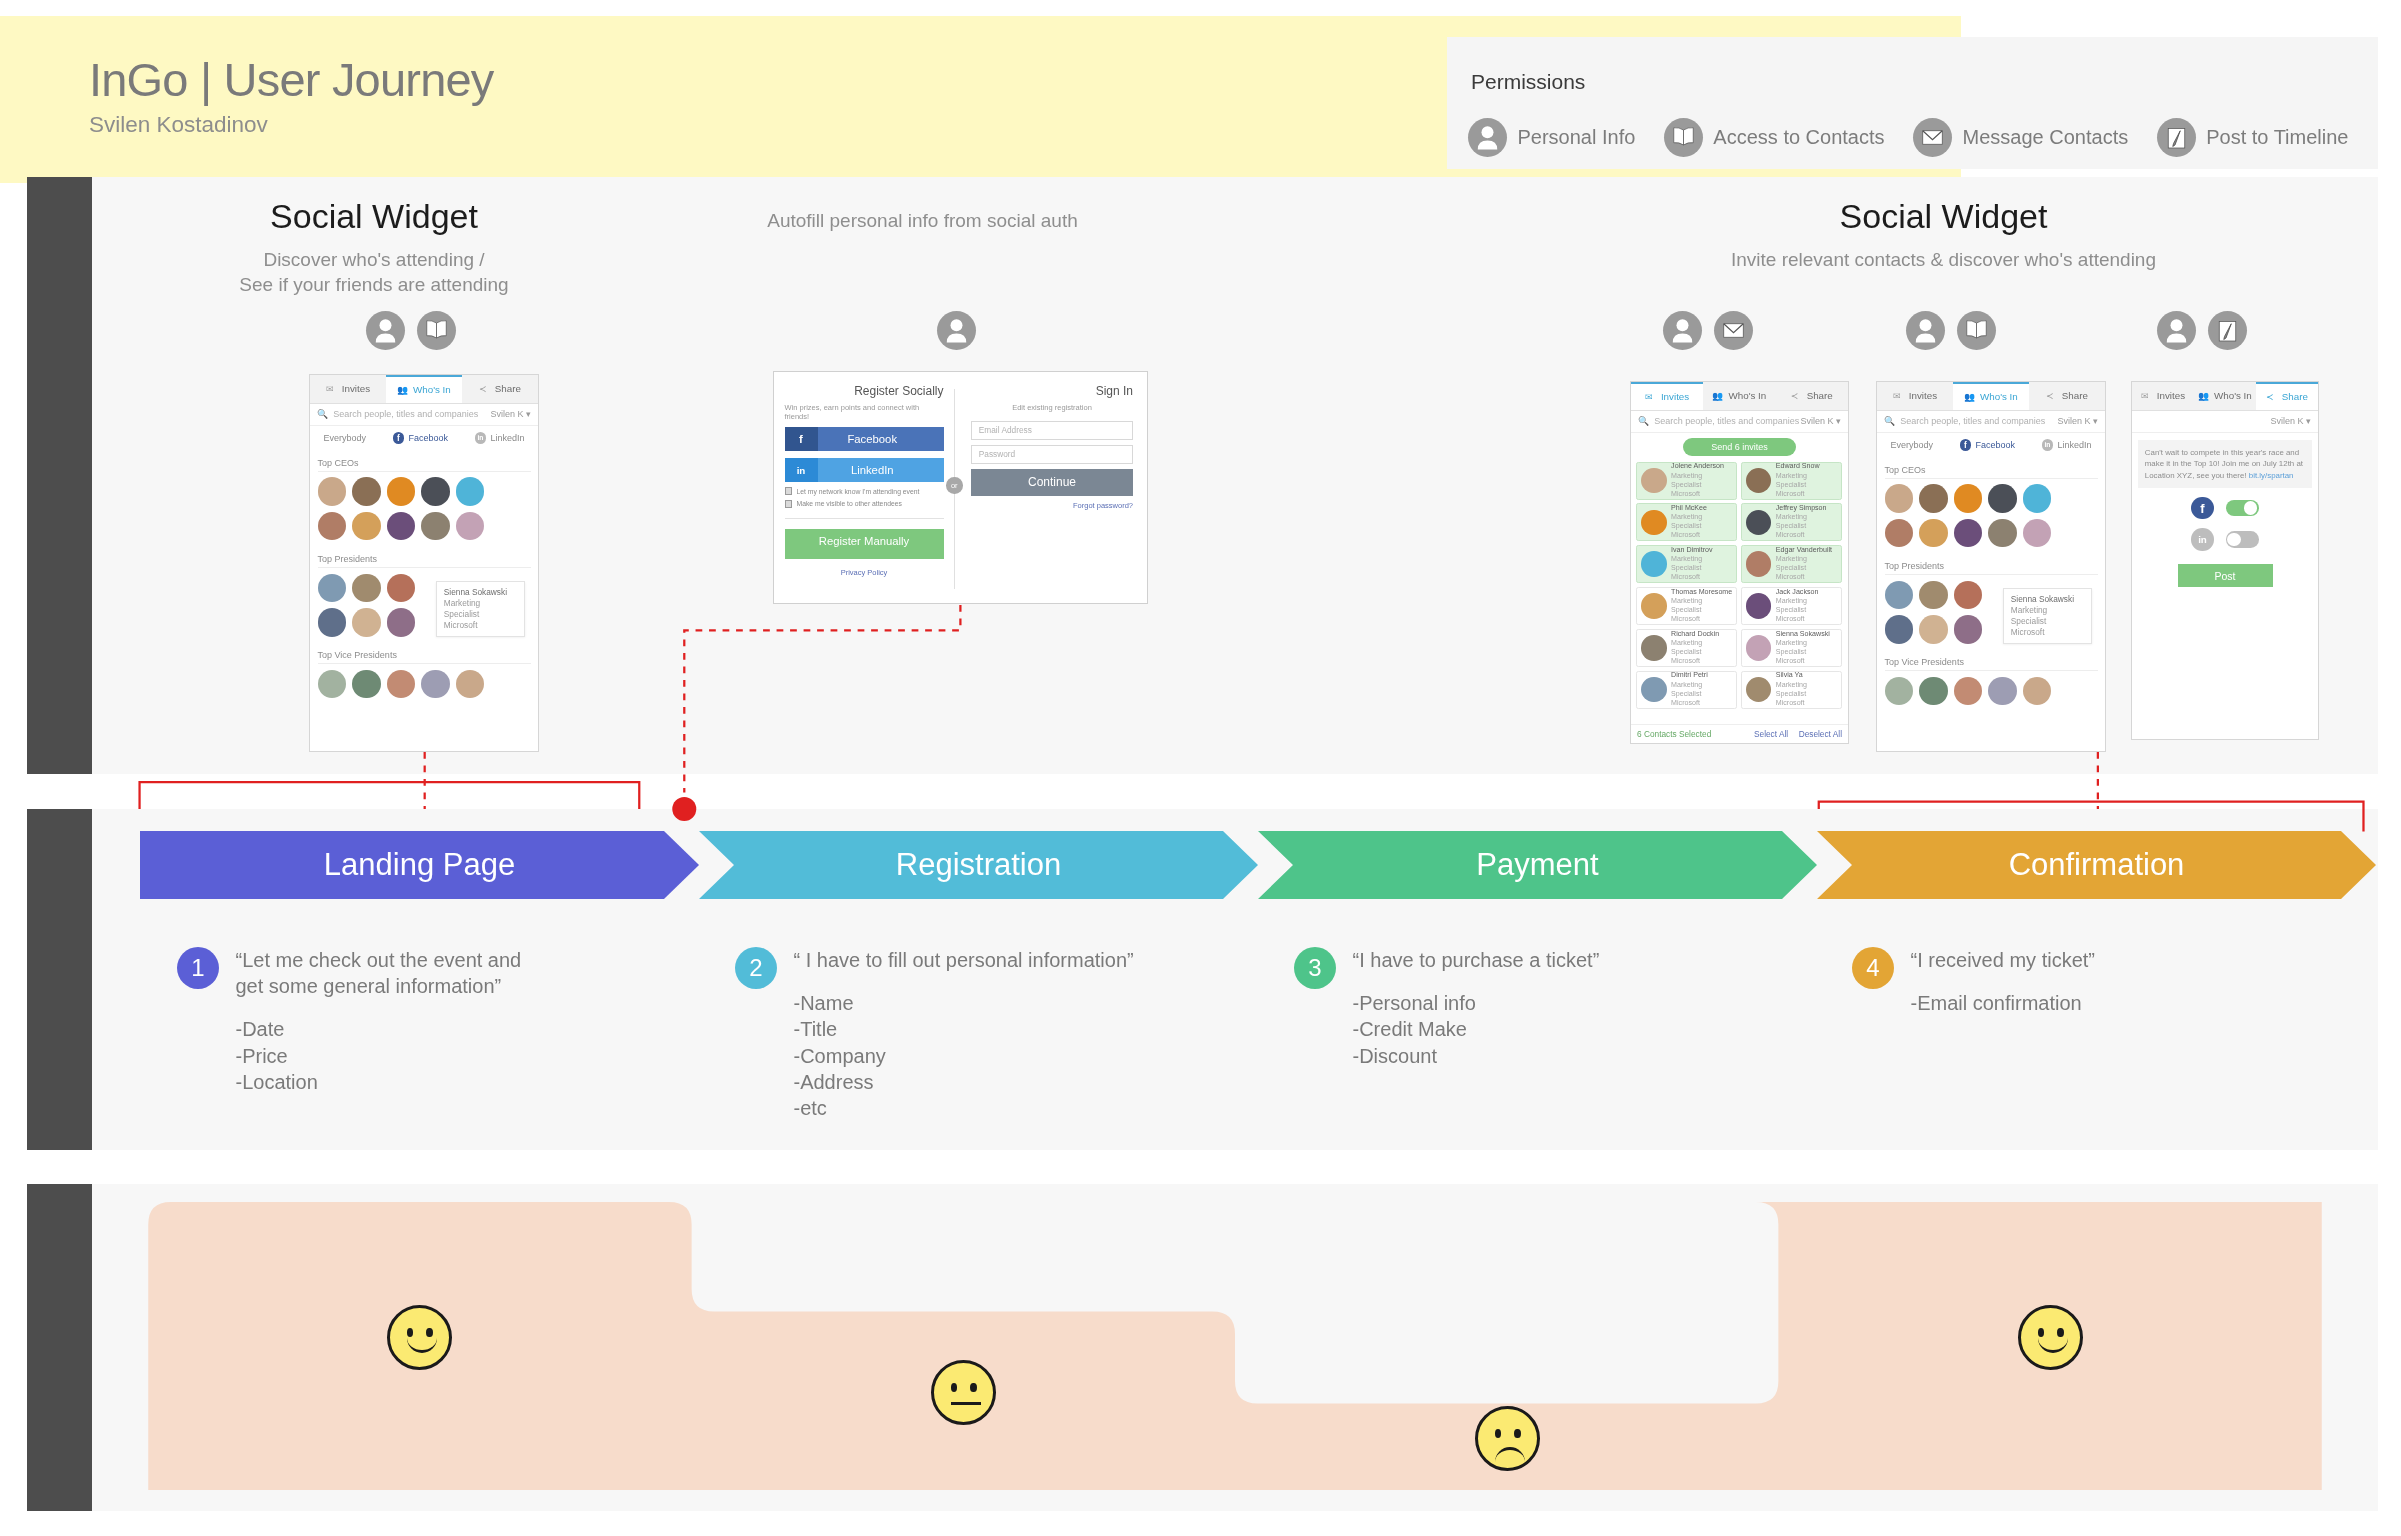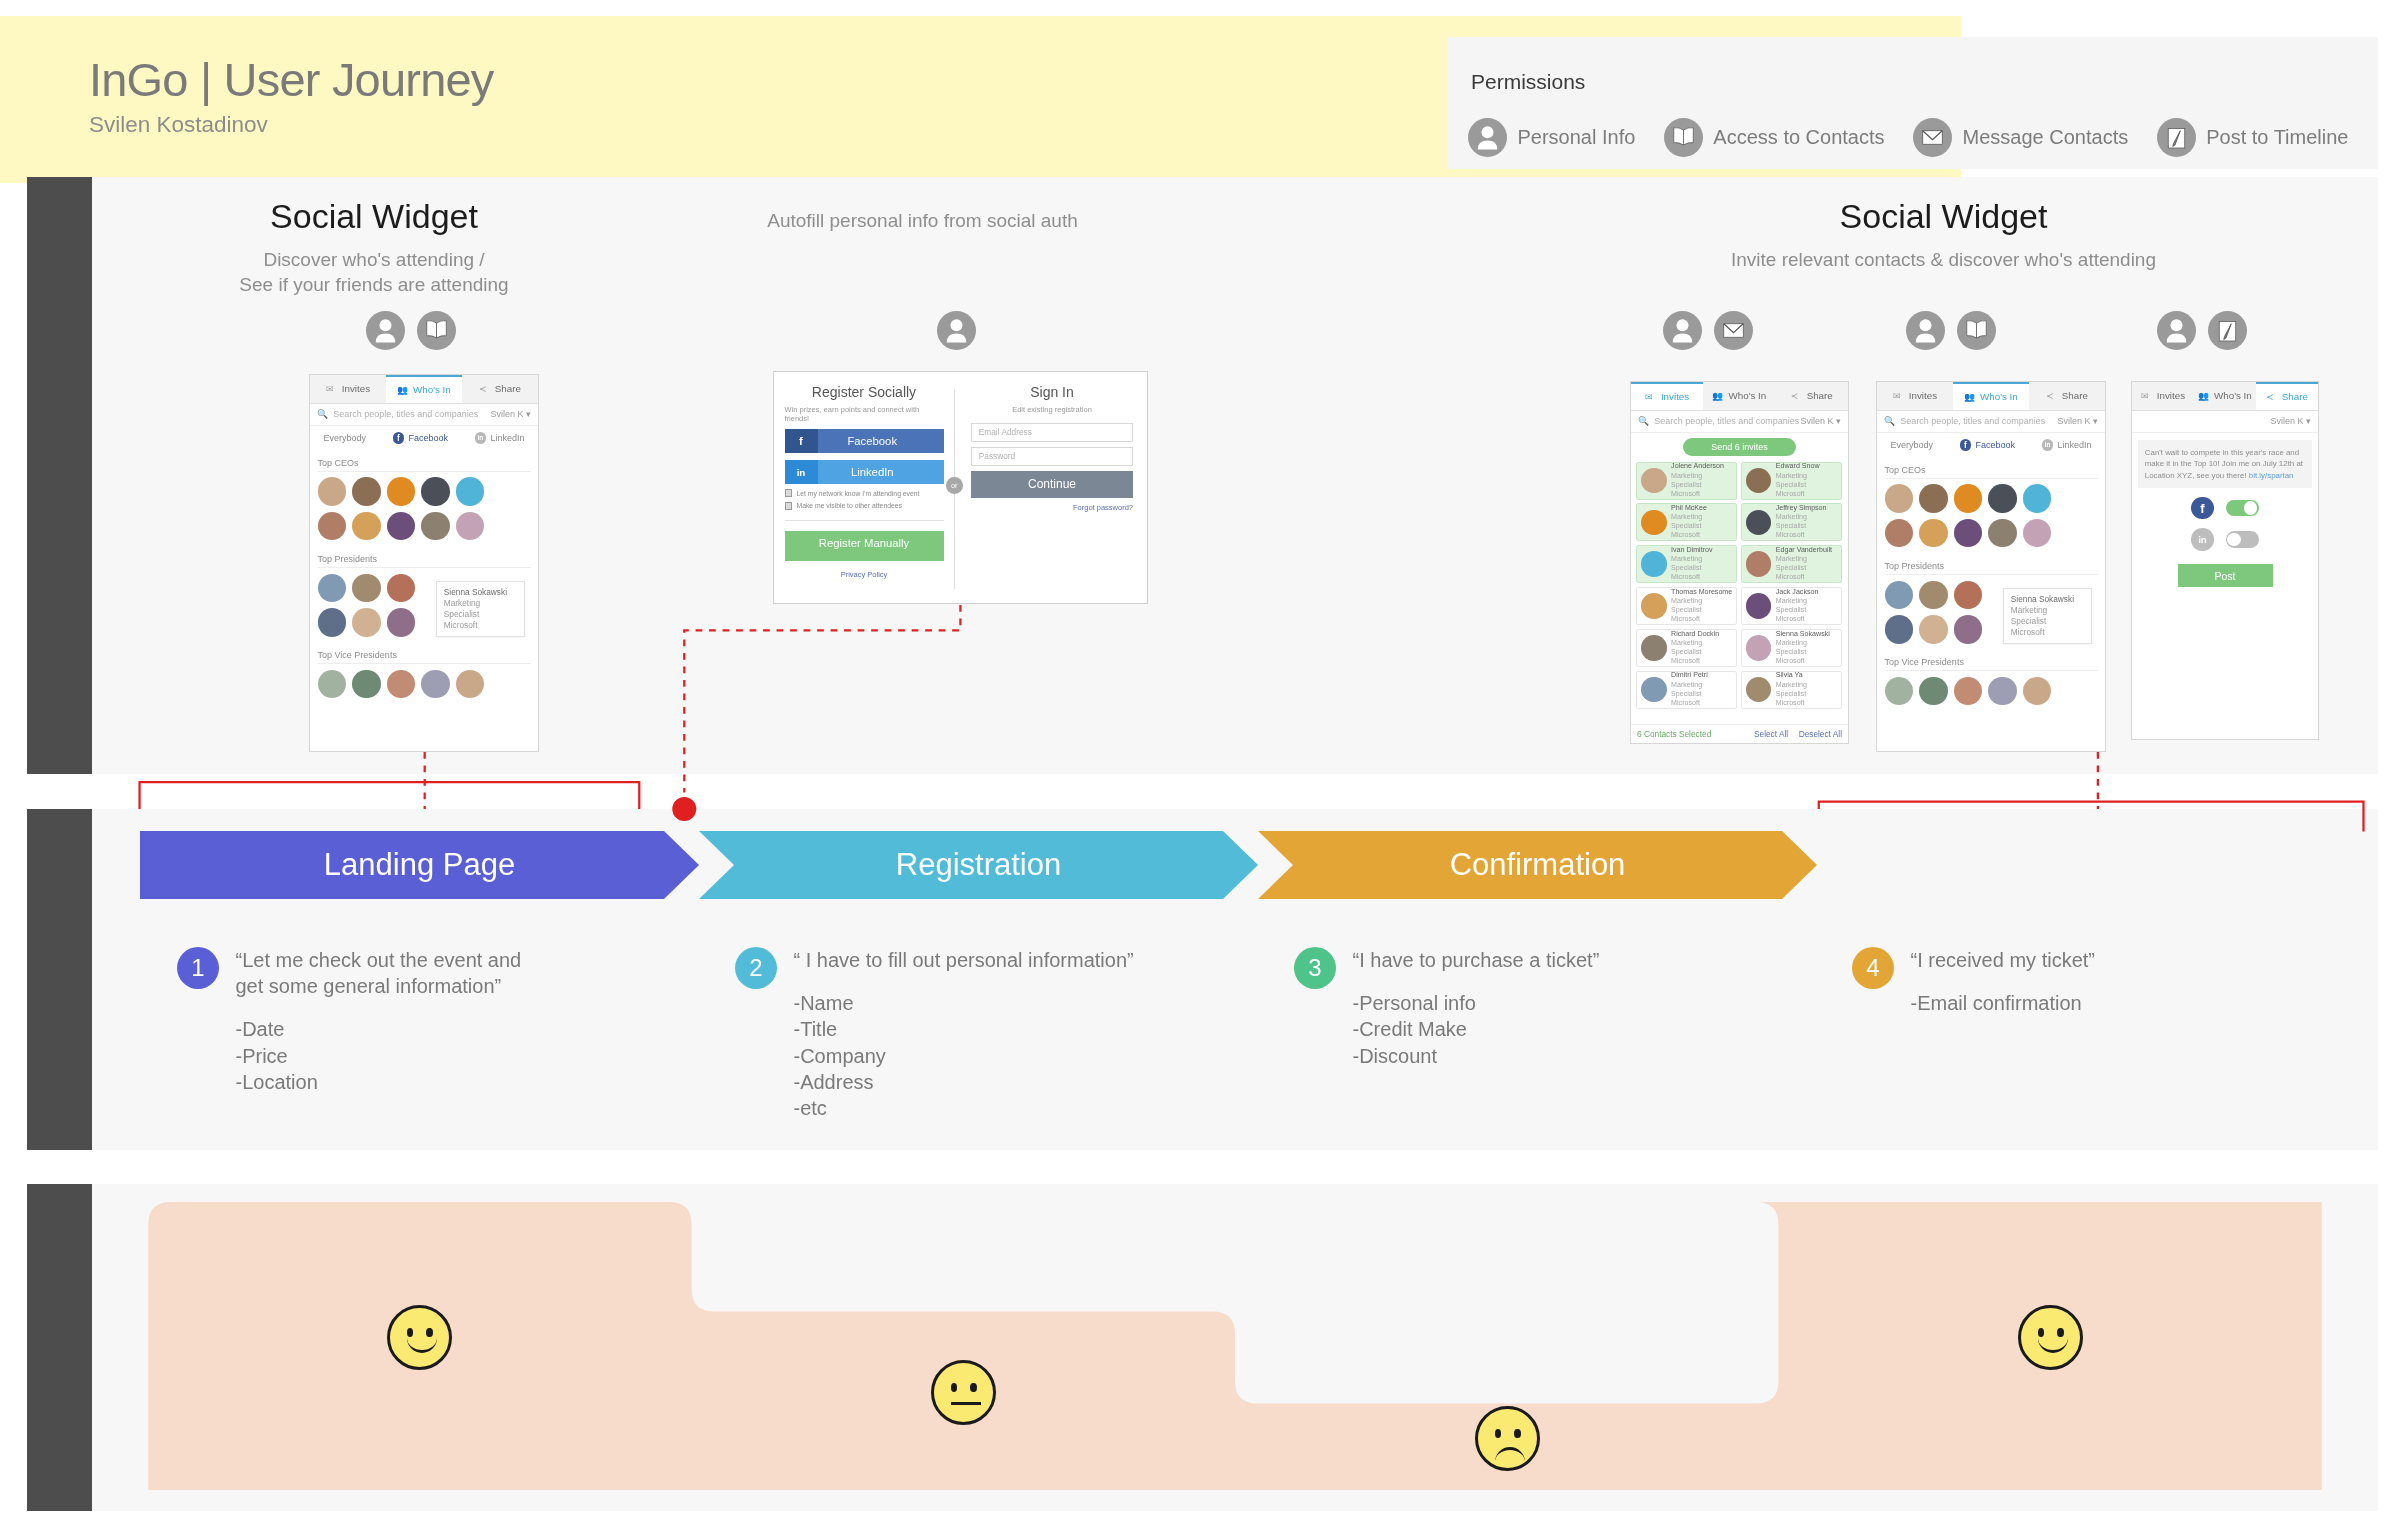--- a/index.html
+++ b/index.html
@@ -81,21 +81,21 @@
   .avrow { display:flex; gap:6px; padding:0 7.5px 6px 7.5px; }
   .av { width:28.5px; height:28.5px; border-radius:50%; flex:0 0 auto; }
   .tooltip { position:absolute; background:#fff; border:0.8px solid #e3e3e3; padding:4.5px 6.8px;
              font-size:8.3px; color:#9a9a9a; line-height:1.35; box-shadow:0 0.8px 2.3px rgba(0,0,0,.08); }
   .tooltip b { display:block; color:#6e6e6e; font-weight:400; }
 
   
   #login-card { position:absolute; left:773px; top:371px; width:375px; height:233px;
                 background:#fff; border:0.8px solid #d0d0d0; }
   .lw-col { position:absolute; top:0; height:100%; }
-  .lw-h { font-size:14px; color:#555; text-align:center; }
+  .lw-h { font-size:12px; color:#555; text-align:right; }
   .lw-sub { font-size:7.5px; color:#9a9a9a; text-align:center; margin-top:4.5px; }
   .sbtn { height:24px; display:flex; align-items:center; margin-top:6.8px; color:#fff; font-size:11.3px; }
   .sbtn .sq2 { width:33px; display:flex; align-items:center; justify-content:center; font-weight:bold; height:100%; }
   .sbtn .lbl { flex:1; text-align:center; padding-right:16.5px; }
   .chk { font-size:6.8px; color:#8a8a8a; display:flex; align-items:center; gap:4.5px; margin-top:5.3px; }
   .chk .box { width:7.5px; height:7.5px; border:0.8px solid #9a9a9a; background:#dadada; }
   .greenbtn { background:#7ec87e; color:#fff; text-align:center; font-size:11.3px; height:30px;
               line-height:25.5px; margin-top:10.5px; }
   .privacy { text-align:center; font-size:7.5px; color:#5b6fb5; margin-top:8.3px; }
   .inp { height:19px; border:0.8px solid #d8d8d8; font-size:8.3px; color:#b2b2b2;
@@ -577,20 +577,23 @@
   <path d="M2424,1078 L2424,1068 L3150,1068 L3150,1108" stroke="#e02020" stroke-width="3" fill="none"></path>
 </svg>
 
 <div id="arrows">
     <div class="arrow" style="width: 559px; background: rgb(91, 95, 214); margin-left: 0px; clip-path: polygon(0px 0px, calc(100% - 35px) 0px, 100% 50%, calc(100% - 35px) 100%, 0px 100%);">
       <span>Landing Page</span>
     </div>
     <div class="arrow" style="width: 559px; background: rgb(82, 188, 216); margin-left: 0px; clip-path: polygon(0px 0px, calc(100% - 35px) 0px, 100% 50%, calc(100% - 35px) 100%, 0px 100%, 35px 50%);">
       <span>Registration</span>
     </div>
+    <div class="arrow" style="width: 559px; background: rgb(78, 196, 138); margin-left: 0px; clip-path: polygon(0px 0px, calc(100% - 35px) 0px, 100% 50%, calc(100% - 35px) 100%, 0px 100%, 35px 50%);">
+      <span>Payment</span>
+    </div>
     <div class="arrow" style="width: 559px; background: rgb(227, 165, 53); margin-left: 0px; clip-path: polygon(0px 0px, calc(100% - 35px) 0px, 100% 50%, calc(100% - 35px) 100%, 0px 100%, 35px 50%);">
       <span>Confirmation</span>
     </div>
   </div>
 
 <div class="stepnote" id="sn1" style="left:177px; top:947px; width:488px;">
     <div class="stepnum" style="background:#5b5fd6">1</div>
     <div>
       <div class="stepquote" style="white-space:pre-line">“Let me check out the event and
 get some general information”</div>

